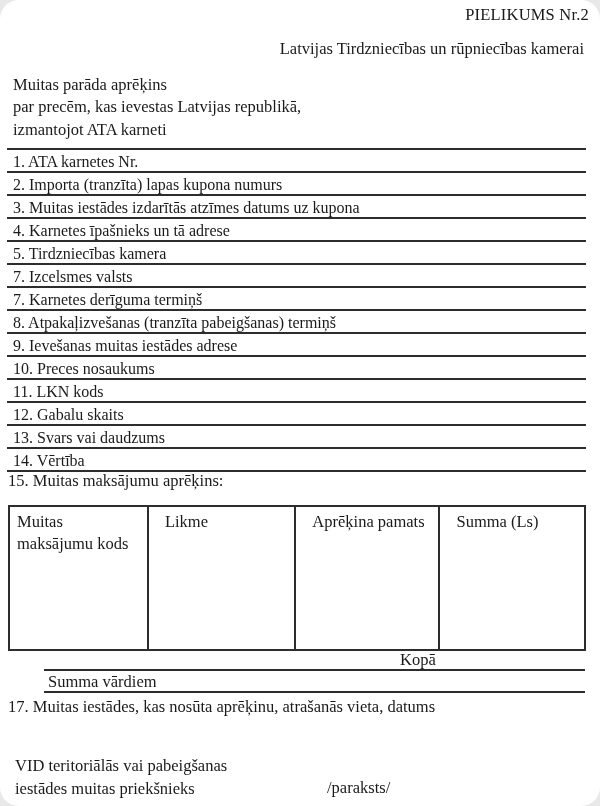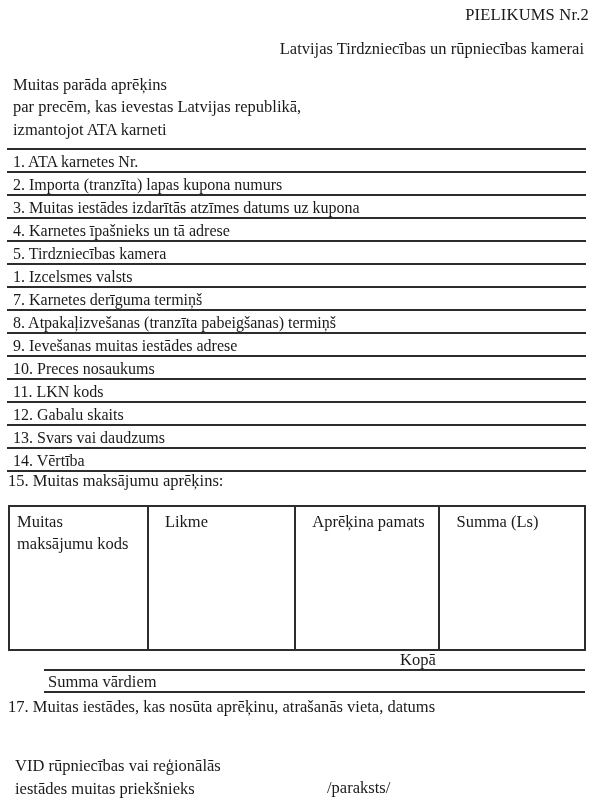--- a/index.html
+++ b/index.html
@@ -5,20 +5,21 @@
   html,body{margin:0;padding:0;background:#e8e8e8;}
   .page{
     position:relative;
     width:600px;height:806px;
     margin:0 auto;
     background:#ffffff;
     font-family:"Liberation Serif","DejaVu Serif",serif;
     color:#1a1a1a;
     font-size:16px;
     overflow:hidden;
+    border-radius:19px;
   }
   .annex{
     position:absolute;top:5px;right:11px;
     font-size:16.5px;letter-spacing:.2px;
   }
   .addressee{
     position:absolute;top:39px;right:16px;
     font-size:16.5px;
   }
   .intro{
@@ -105,21 +106,21 @@
     <div>par precēm, kas ievestas Latvijas republikā,</div>
     <div>izmantojot ATA karneti</div>
   </div>
 
   <div class="fields">
     <div class="frow">1. ATA karnetes Nr.</div>
     <div class="frow">2. Importa (tranzīta) lapas kupona numurs</div>
     <div class="frow">3. Muitas iestādes izdarītās atzīmes datums uz kupona</div>
     <div class="frow">4. Karnetes īpašnieks un tā adrese</div>
     <div class="frow">5. Tirdzniecības kamera</div>
-    <div class="frow">1. Izcelsmes valsts</div>
+    <div class="frow">7. Izcelsmes valsts</div>
     <div class="frow">7. Karnetes derīguma termiņš</div>
     <div class="frow">8. Atpakaļizvešanas (tranzīta pabeigšanas) termiņš</div>
     <div class="frow">9. Ievešanas muitas iestādes adrese</div>
     <div class="frow">10. Preces nosaukums</div>
     <div class="frow">11. LKN kods</div>
     <div class="frow">12. Gabalu skaits</div>
     <div class="frow">13. Svars vai daudzums</div>
     <div class="frow">14. Vērtība</div>
   </div>
 
@@ -134,19 +135,19 @@
 
   <div class="kopa-label">Kopā</div>
   <div class="rule kopa"></div>
 
   <div class="words-label">Summa vārdiem</div>
   <div class="rule words"></div>
 
   <div class="field17">17. Muitas iestādes, kas nosūta aprēķinu, atrašanās vieta, datums</div>
 
   <div class="signatory">
-    <div>VID rūpniecības vai reģionālās</div>
+    <div>VID teritoriālās vai pabeigšanas</div>
     <div>iestādes muitas priekšnieks</div>
   </div>
 
   <div class="paraksts">/paraksts/</div>
 
 </div>
 
 </body></html>

